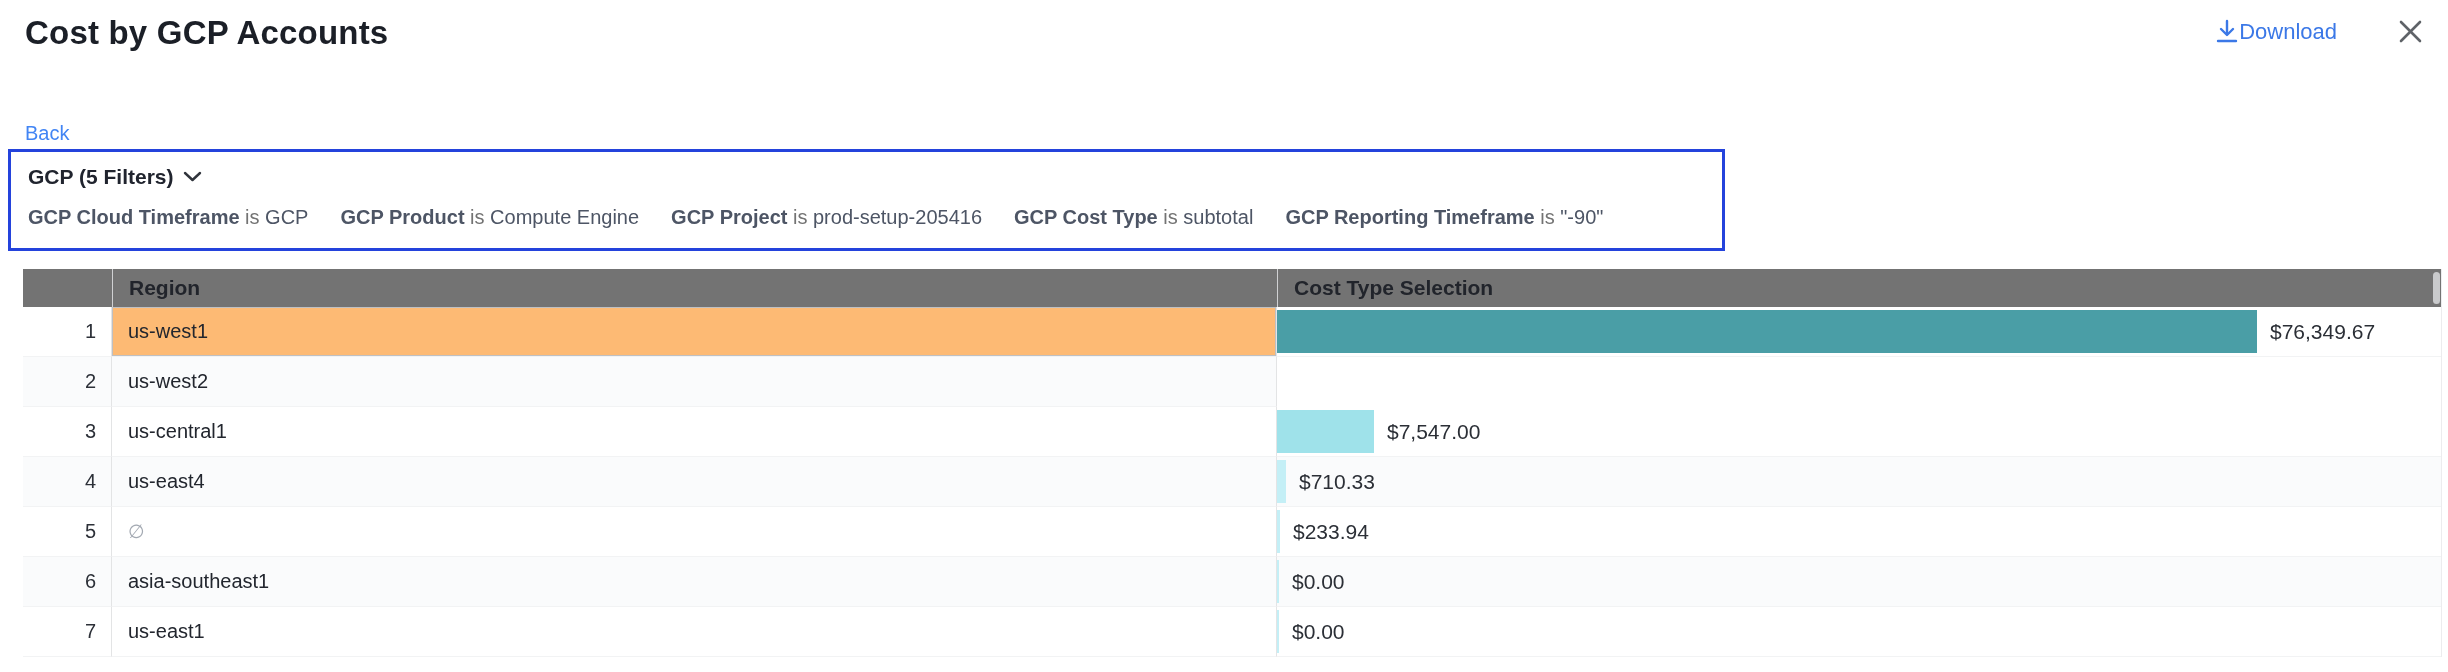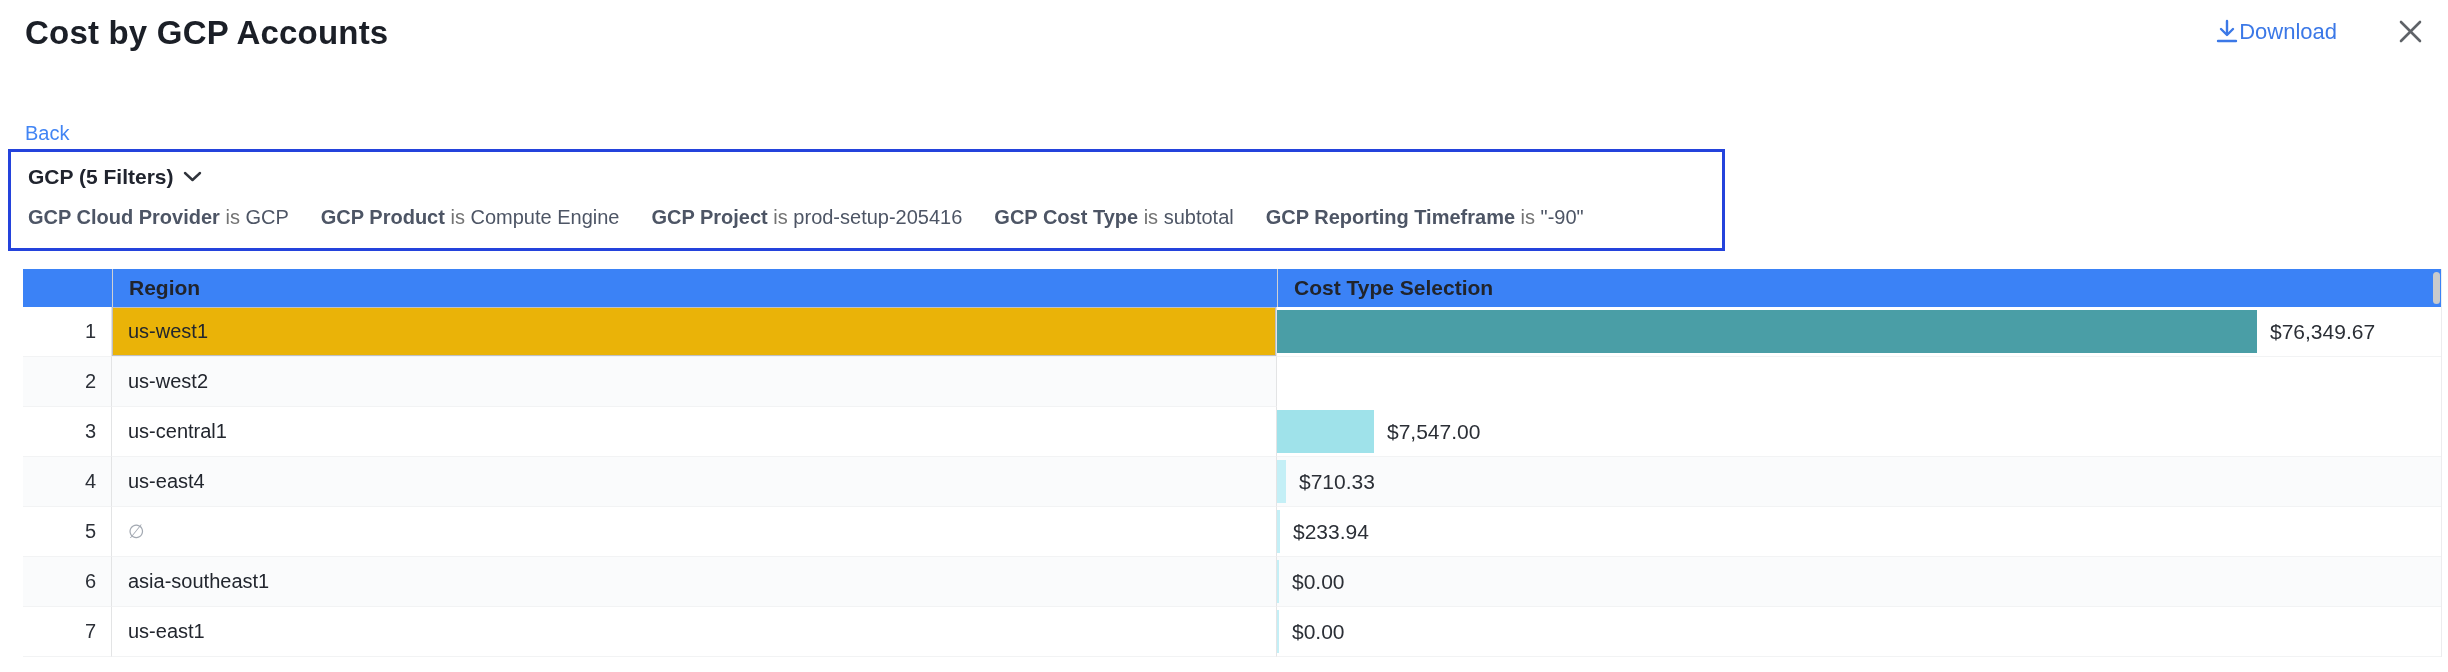--- a/index.html
+++ b/index.html
@@ -29,34 +29,34 @@
   .filter-row { margin-top:17px; display:flex; gap:32px; white-space:nowrap; overflow:hidden; }
   .filter-item { font-size:20px; color:#5b6371; cursor:pointer; }
   .filter-item .f-field { font-weight:700; color:#4d5565; }
   .filter-item .f-op { font-weight:400; color:#737373; }
   .filter-item .f-val { font-weight:400; color:#4d5565; }
 
   
   .table { margin:18px 0 0 23px; width:2419px; position:relative; }
   .thead, .trow { display:grid; grid-template-columns:89px 1165px 1165px; }
   .thead { height:38px; }
-  .thead .hcell { background:#3b82f6; display:flex; align-items:center;
+  .thead .hcell { background:#737373; display:flex; align-items:center;
                   font-size:21px; font-weight:700; color:#21242b; }
   .thead .hcell + .hcell { border-left:1px solid #d0d1d3; }
   .thead .hcell.pad { padding-left:16px; }
 
   .trow { height:50px; }
   .trow.stripe .cell { background:#fafbfc; }
   .cell { display:flex; align-items:center; background:#fff; border-bottom:1px solid #f2f3f4; }
   .cell.num { justify-content:flex-end; padding-right:15px; font-size:20px; color:#2c3038;
               border-right:1px solid #e3e4e5; }
   .cell.region { padding-left:16px; font-size:20px; color:#22262e;
                  border-right:1px solid #e3e4e5; position:relative; }
   .cell.region.null-val { color:#a3a9b2; font-size:19px; }
-  .trow .cell.region.selected { background:#eab308; box-shadow:inset 0 0 0 1px #bfc0c2; }
+  .trow .cell.region.selected { background:#fdba74; box-shadow:inset 0 0 0 1px #bfc0c2; }
   .cell.bars { padding-left:0; position:relative; }
   .bar { height:43px; flex:0 0 auto; }
   .val { margin-left:13px; font-size:21px; color:#2b2f36; }
 
   
   .scroll-thumb { position:absolute; right:2px; top:3px; width:7px; height:32px;
                   border-radius:4px; background:#c9cacc; }
   .table-edge { position:absolute; right:0; top:0; bottom:0; width:1px; background:#ececee; }
 </style>
 </head>
@@ -91,21 +91,21 @@
   <a class="back-link">Back</a>
 
   <section class="filter-box">
     <div class="filter-summary">
       <span>GCP (5 Filters)</span>
       <svg width="19" height="12" viewBox="0 0 19 12">
         <path d="M2 2 l7.5 7 L17 2" fill="none" stroke="#30343c" stroke-width="2.4" stroke-linecap="round" stroke-linejoin="round"></path>
       </svg>
     </div>
     <div class="filter-row" id="filter-row">
-        <div class="filter-item"><span class="f-field">GCP Cloud Provider</span><span class="f-op"> is </span><span class="f-val">GCP</span></div>
+        <div class="filter-item"><span class="f-field">GCP Cloud Timeframe</span><span class="f-op"> is </span><span class="f-val">GCP</span></div>
         <div class="filter-item"><span class="f-field">GCP Product</span><span class="f-op"> is </span><span class="f-val">Compute Engine</span></div>
         <div class="filter-item"><span class="f-field">GCP Project</span><span class="f-op"> is </span><span class="f-val">prod-setup-205416</span></div>
         <div class="filter-item"><span class="f-field">GCP Cost Type</span><span class="f-op"> is </span><span class="f-val">subtotal</span></div>
         <div class="filter-item"><span class="f-field">GCP Reporting Timeframe</span><span class="f-op"> is </span><span class="f-val">"-90"</span></div>
       </div>
   </section>
 
   <section class="table">
     <div class="thead">
       <div class="hcell"></div>

